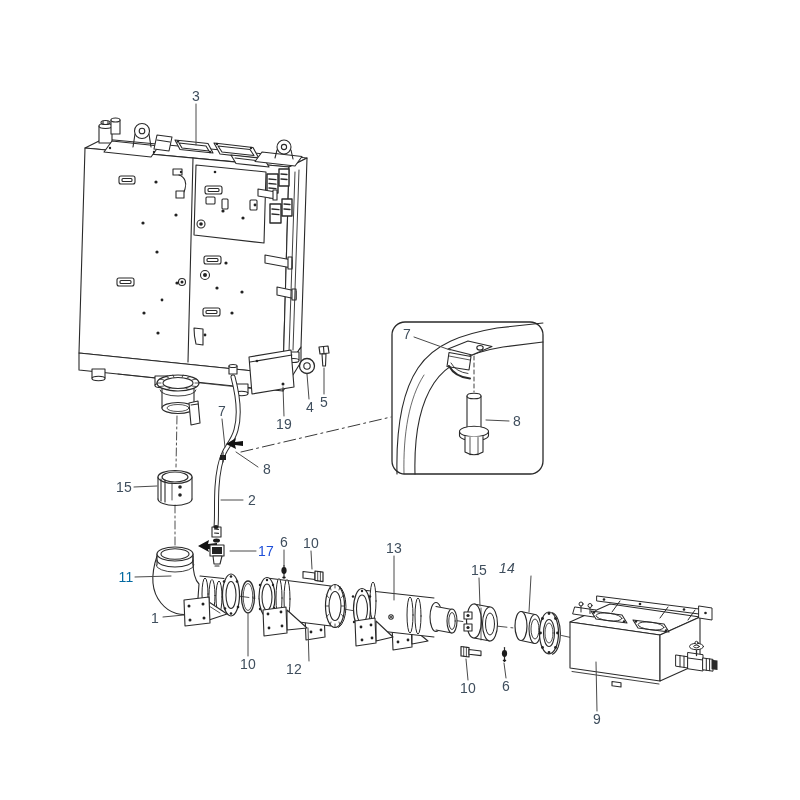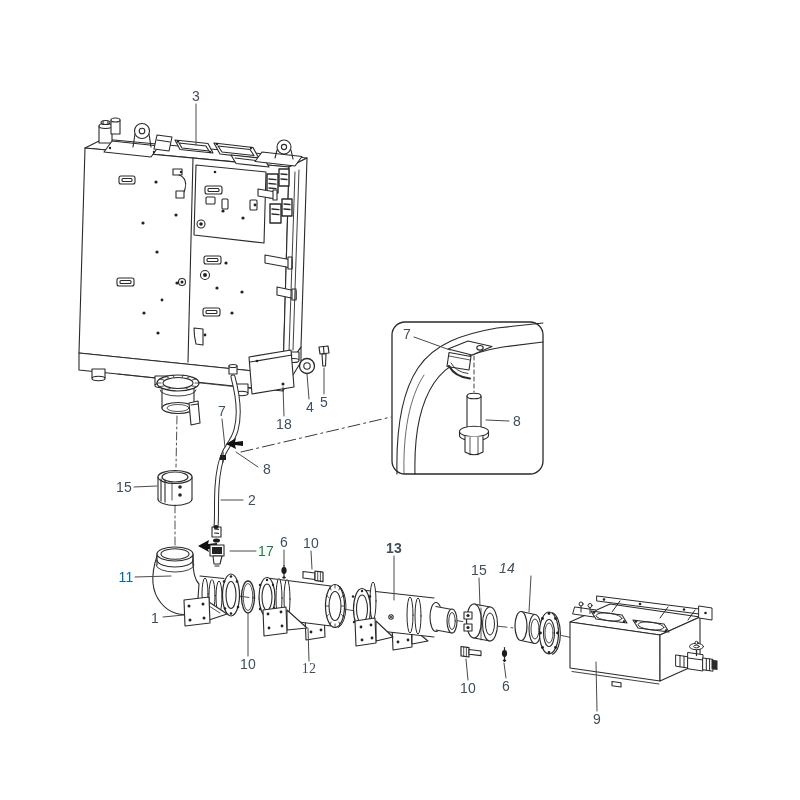--- a/index.html
+++ b/index.html
@@ -562,29 +562,29 @@
 </svg>
 
 <div id="callout-layer">
       <div class="callout" style="left: 196px; top: 96px; color: rgb(63, 78, 93);">3</div>
       <div class="callout" style="left: 124px; top: 487px; color: rgb(63, 78, 93);">15</div>
       <div class="callout" style="left: 222px; top: 411px; color: rgb(63, 78, 93);">7</div>
       <div class="callout" style="left: 267px; top: 469px; color: rgb(63, 78, 93);">8</div>
       <div class="callout" style="left: 252px; top: 500px; color: rgb(63, 78, 93);">2</div>
       <div class="callout" style="left: 310px; top: 407px; color: rgb(63, 78, 93);">4</div>
       <div class="callout" style="left: 324px; top: 402px; color: rgb(63, 78, 93);">5</div>
-      <div class="callout" style="left: 284px; top: 424px; color: rgb(63, 78, 93);">18</div>
-      <div class="callout" style="left: 266px; top: 551px; color: #15803d;">17</div>
+      <div class="callout" style="left: 284px; top: 424px; color: rgb(63, 78, 93);">19</div>
+      <div class="callout" style="left: 266px; top: 551px; color: #1d4ed8;">17</div>
       <div class="callout" style="left: 284px; top: 542px; color: rgb(63, 78, 93);">6</div>
       <div class="callout" style="left: 311px; top: 543px; color: rgb(63, 78, 93);">10</div>
       <div class="callout" style="left: 126px; top: 577px; color: #0369a1;">11</div>
       <div class="callout" style="left: 155px; top: 618px; color: rgb(63, 78, 93);">1</div>
       <div class="callout" style="left: 248px; top: 664px; color: rgb(63, 78, 93);">10</div>
-      <div class="callout" style="left: 309px; top: 669px; color: rgb(63, 78, 93); font-family: Liberation Serif, serif;">12</div>
-      <div class="callout" style="left: 394px; top: 548px; color: rgb(63, 78, 93); font-weight: bold;">13</div>
+      <div class="callout" style="left: 294px; top: 669px; color: rgb(63, 78, 93);">12</div>
+      <div class="callout" style="left: 394px; top: 548px; color: rgb(63, 78, 93);">13</div>
       <div class="callout" style="left: 479px; top: 570px; color: rgb(63, 78, 93);">15</div>
       <div class="callout" style="left: 507px; top: 568px; color: rgb(63, 78, 93); font-style: italic;">14</div>
       <div class="callout" style="left: 468px; top: 688px; color: rgb(63, 78, 93);">10</div>
       <div class="callout" style="left: 506px; top: 686px; color: rgb(63, 78, 93);">6</div>
       <div class="callout" style="left: 597px; top: 719px; color: rgb(63, 78, 93);">9</div>
       <div class="callout" style="left: 407px; top: 334px; color: rgb(63, 78, 93);">7</div>
       <div class="callout" style="left: 517px; top: 421px; color: rgb(63, 78, 93);">8</div>
     </div>
 </div>
 

